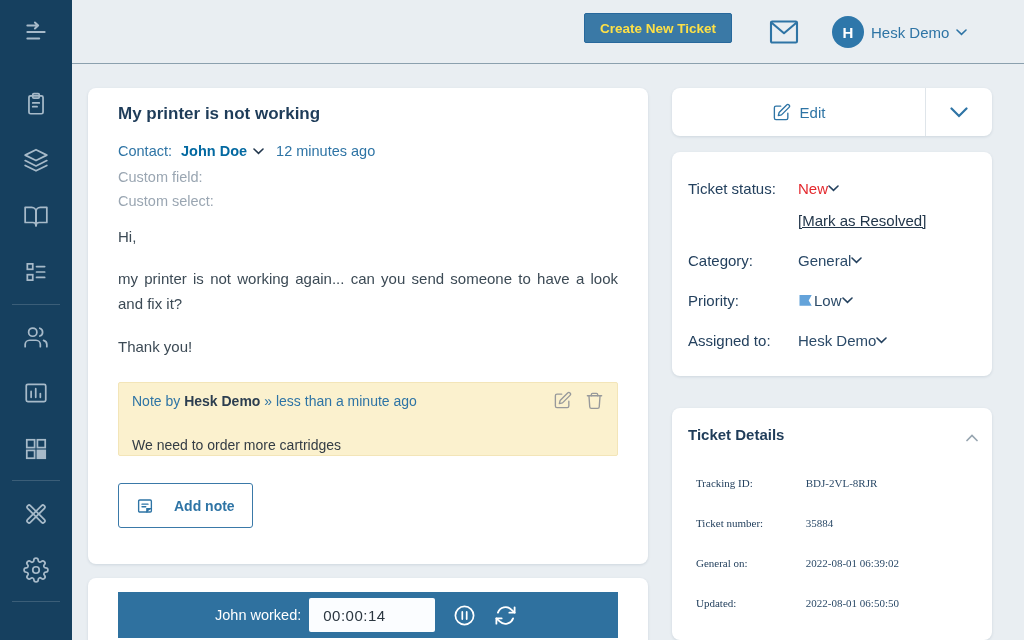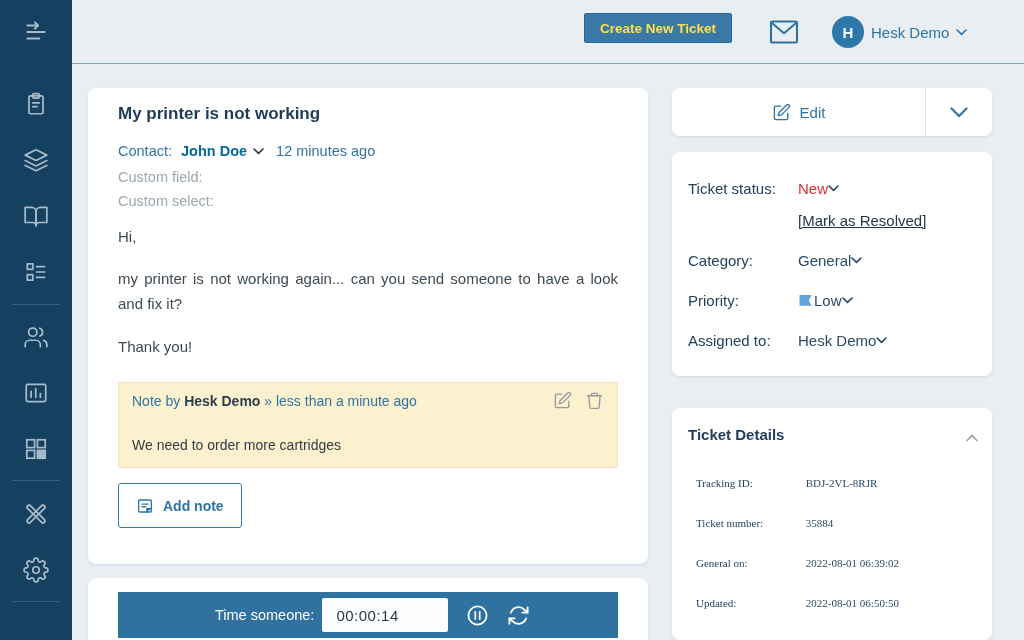--- a/index.html
+++ b/index.html
@@ -30,28 +30,28 @@
 
   
   .t-title { position:absolute; left:30px; top:16px; font-size:17px; font-weight:bold; color:#1e3c59; }
   .t-contact { position:absolute; left:30px; top:55px; font-size:14.5px; display:flex; align-items:center; gap:6px; }
   .lnk { color:#2e74a5; }
   .contact-name { color:#0369a1; font-weight:bold; margin-left:3px; cursor:pointer; display:inline-flex; align-items:center; gap:6px; }
   .muted-row { position:absolute; left:30px; font-size:14.5px; color:#9aa6b2; }
   .msg { position:absolute; left:30px; width:500px; font-size:15px; color:#3c4a55; line-height:25px; }
   .msg.justify { text-align:justify; }
 
-  .note { position:absolute; left:30px; top:294px; width:500px; height:86px; background:#fbf1ce; border:1px solid #f3e5b8; border-radius:2px; }
+  .note { position:absolute; left:30px; top:294px; width:500px; height:74px; background:#fbf1ce; border:1px solid #f3e5b8; border-radius:2px; }
   .note-head { position:absolute; left:13px; top:10px; font-size:14px; }
   .note-author { color:#2c3e50; font-weight:bold; }
   .note-icons { position:absolute; right:13px; top:8px; display:flex; gap:13px; color:#97999b; }
   .note-icons svg { width:19px; height:19px; cursor:pointer; }
   .note-text { position:absolute; left:13px; top:54px; font-size:14px; color:#333c44; }
 
-  .btn-addnote { position:absolute; left:30px; top:395px; height:45px; padding:0 17px; background:#fff; border:1px solid #3a79a8; border-radius:3px; color:#2e74a5; font-size:14px; font-weight:bold; display:flex; align-items:center; gap:9px; cursor:pointer; font-family:"Liberation Sans",sans-serif; }
+  .btn-addnote { position:absolute; left:30px; top:395px; height:45px; padding:0 17px; background:#fff; border:1px solid #3a79a8; border-radius:3px; color:#2e74a5; font-size:14px; font-weight:bold; display:flex; align-items:center; gap:20px; cursor:pointer; font-family:"Liberation Sans",sans-serif; }
   .btn-addnote svg { width:18px; height:18px; }
 
   
   .time-bar { position:absolute; left:30px; top:14px; width:500px; height:46px; background:#2f719f; display:flex; align-items:center; }
   .time-label { margin-left:97px; color:#fff; font-size:14.5px; }
   .time-input { margin-left:8px; width:126px; height:34px; border:0; border-radius:2px; background:#fbfdff; font-size:15px; letter-spacing:.5px; color:#2b3640; padding-left:14px; font-family:"Liberation Sans",sans-serif; }
   .time-ico { margin-left:18px; color:#fff; width:23px; height:23px; cursor:pointer; }
   .time-ico svg { width:23px; height:23px; }
 
   
@@ -219,21 +219,21 @@
       <rect x="3.5" y="4" width="17" height="16" rx="1.5"></rect>
         <path d="M8 9.5h8M8 13h5"></path>
         <path d="M14.5 20v-4.5H20" fill="currentColor"></path>
     </svg>
     <span>Add note</span>
   </button>
 </section>
 
 <section class="card card-time">
   <div class="time-bar">
-    <span class="time-label">Time someone:</span>
+    <span class="time-label">John worked:</span>
     <input class="time-input" readonly="" value="00:00:14" style="">
     <span class="time-ico">
       <svg viewBox="0 0 24 24" fill="none" stroke="currentColor" stroke-width="1.8" stroke-linecap="round">
         <circle cx="12" cy="12" r="9.5"></circle>
           <path d="M9.7 8.3v7.4M14.3 8.3v7.4"></path>
       </svg>
     </span>
     <span class="time-ico">
       <svg viewBox="0 0 24 24" fill="none" stroke="currentColor" stroke-width="1.9" stroke-linecap="round" stroke-linejoin="round">
         <polyline points="21.5 3.5 21.5 9 16 9"></polyline>

